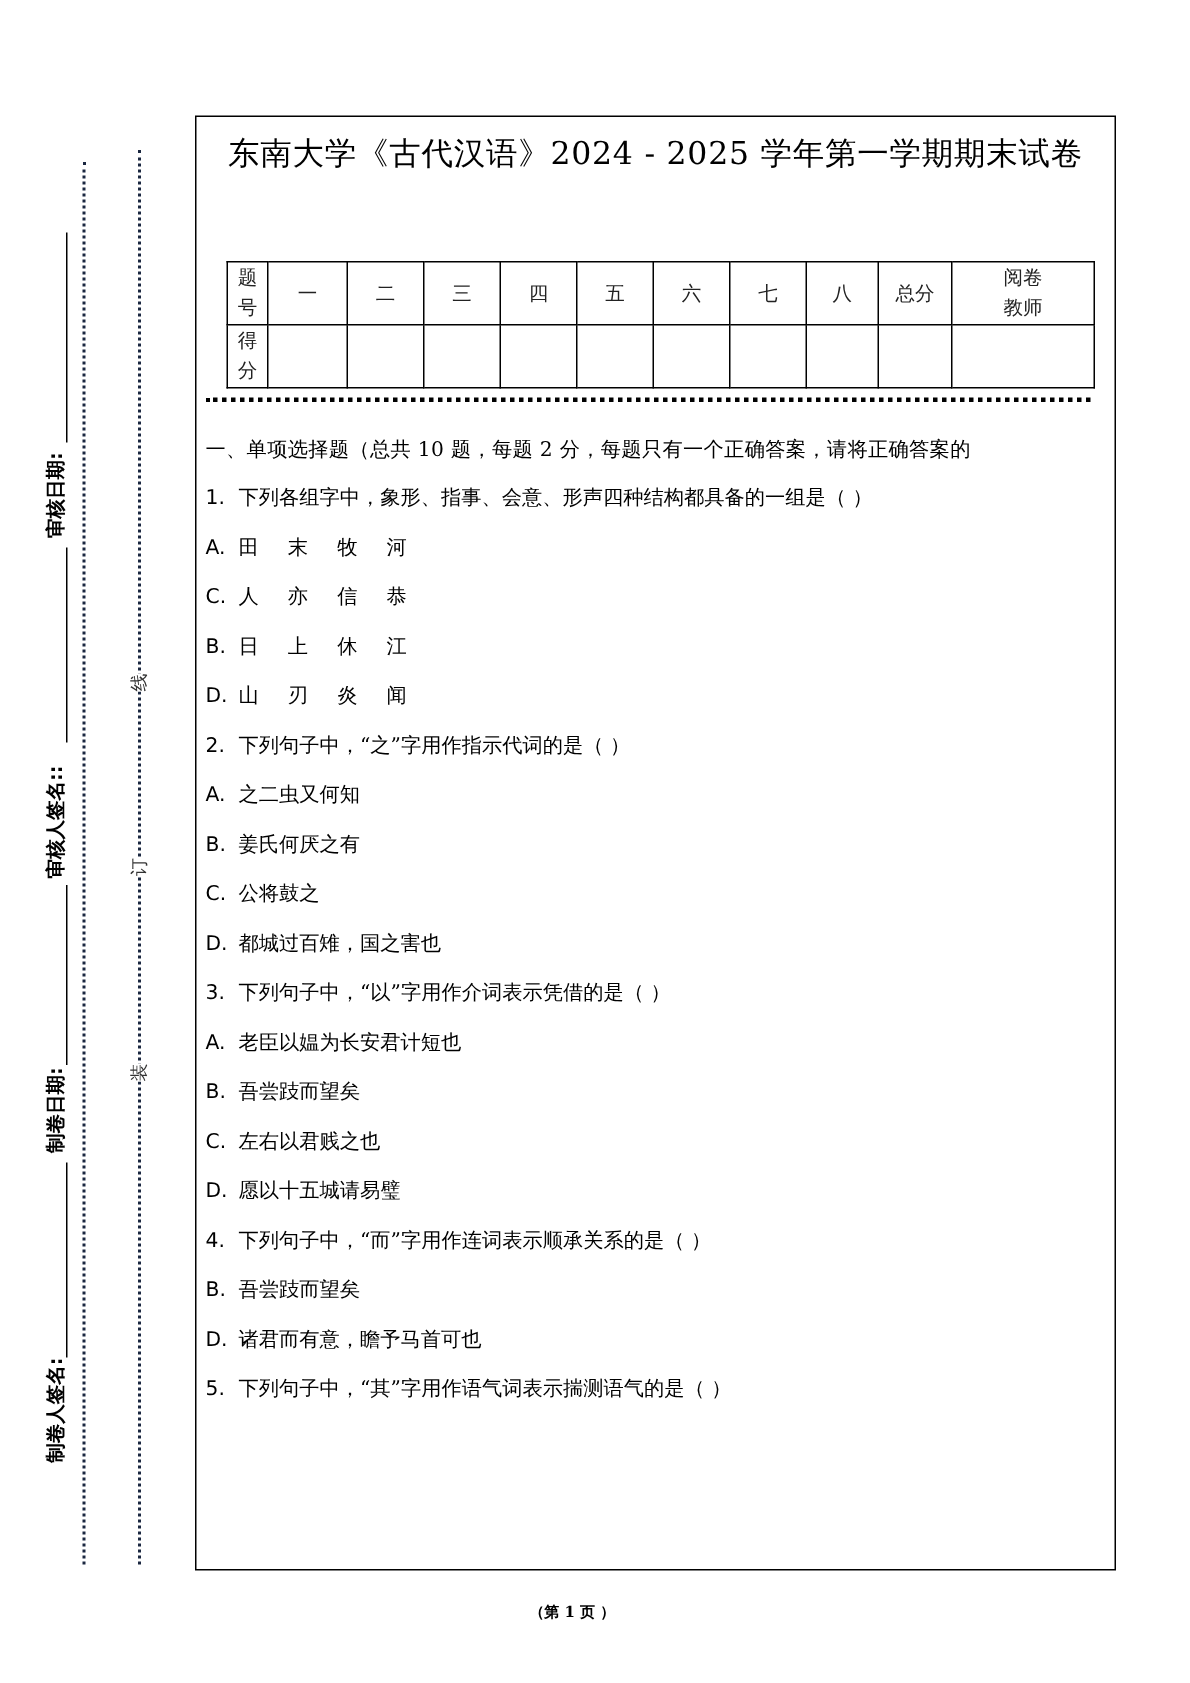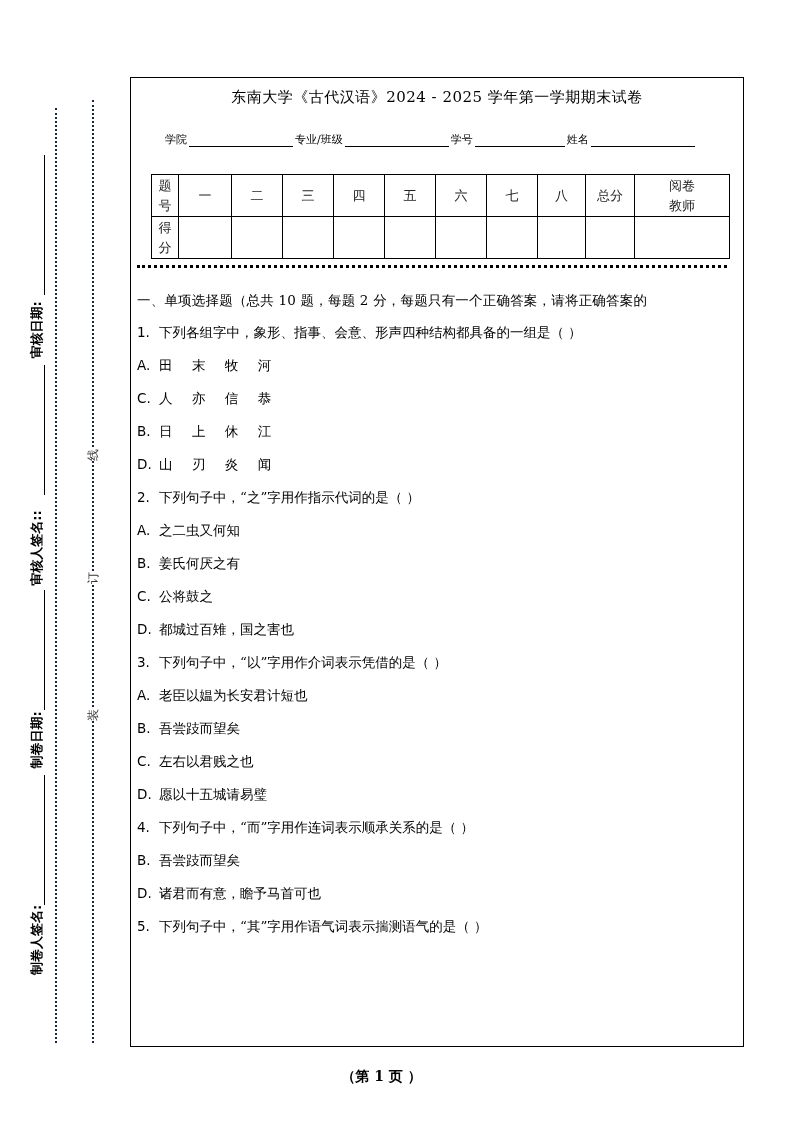--- a/index.html
+++ b/index.html
@@ -11,39 +11,39 @@
     .sig-label { position: absolute; left: 37px; width: 0; height: 0; }
     .sig-label span { position: absolute; white-space: nowrap; transform: translate(-50%, -50%) rotate(-90deg);
       font-family: "DejaVu Sans", sans-serif; font-weight: bold; font-size: 13px; letter-spacing: 0px; }
     .dot-line { position: absolute; width: 0; border-left: 2px dotted #1a2740; }
     .bind-char { position: absolute; left: 93px; width: 0; height: 0; }
     .bind-char span { position: absolute; transform: translate(-50%, -50%) rotate(-90deg); background: #fff;
       font-size: 12px; color: #333; padding: 1px 0; }
 
     
     .frame { position: absolute; left: 130px; top: 77px; width: 614px; height: 970px; border: 1.3px solid #000; box-sizing: border-box; }
-    .title { position: absolute; left: 0; right: 0; top: 10px; text-align: center; font-size: 15px; letter-spacing: 0.5px; }
+    .title { position: absolute; left: 0; right: 0; top: 10px; text-align: center; font-size: 21px; letter-spacing: 0.5px; }
     .info-row { position: absolute; left: 34px; top: 54px; font-size: 11px; display: flex; align-items: flex-end; }
     .info-row .lbl { white-space: nowrap; }
     .info-row .blank { display: inline-block; border-bottom: 1px solid #000; height: 12px; margin: 0 2px 0 2px; }
 
     table.score { position: absolute; left: 20px; top: 96px; border-collapse: collapse; font-size: 13px; }
     table.score td { border: 1px solid #000; text-align: center; vertical-align: middle; padding: 0; color: #222; }
     table.score tr { height: 42px; }
     .narrow { width: 26px; line-height: 20px; }
 
     .dot-sep { position: absolute; left: 6px; top: 187px; width: 590px; border-top: 3px dotted #000; }
 
     .content { position: absolute; left: 6px; top: 211px; width: 604px; font-size: 13.5px; }
     .section-head { line-height: 22px; margin-bottom: 10px; letter-spacing: 0.2px; }
     .line { height: 33px; line-height: 22px; white-space: nowrap; }
     .line .num { font-family: "DejaVu Sans", sans-serif; display: inline-block; width: 22px; }
     .spaced { letter-spacing: 8px; font-family: Liberation Serif, serif; }
 
-    .footer { position: absolute; left: 0; width: 763px; top: 1068px; text-align: center; font-size: 14px; font-weight: bold; }
+    .footer { position: absolute; left: 0; width: 763px; top: 1068px; text-align: center; font-size: 10px; font-weight: bold; }
   </style>
 </head>
 <body>
 
 <div>
   <div class="sig-line" style="top:155px;height:140px;"></div>
   <div class="sig-label" style="top:330px;">
       <span>审核日期:</span>
     </div>
   <div class="sig-line" style="top:365px;height:130px;"></div>
@@ -68,30 +68,20 @@
       <span>订</span>
     </div>
   <div class="bind-char" style="top:715px;">
       <span>装</span>
     </div>
 </div>
 
 <div class="frame">
   <div class="title">东南大学《古代汉语》2024 - 2025 学年第一学期期末试卷</div>
 
-  <div class="info-row">
-    <span class="lbl">学院</span>
-    <span class="blank" style="width:104px;"></span>
-    <span class="lbl">专业/班级</span>
-    <span class="blank" style="width:104px;"></span>
-    <span class="lbl">学号</span>
-    <span class="blank" style="width:90px;"></span>
-    <span class="lbl">姓名</span>
-    <span class="blank" style="width:104px;"></span>
-  </div>
 
   <table class="score">
     <tbody>
         <tr>
       <td class="narrow"><span>题</span><br><span>号</span></td>
       <td style="width:52px;">一</td>
       <td style="width:50px;">二</td>
       <td style="width:50px;">三</td>
       <td style="width:50px;">四</td>
       <td style="width:50px;">五</td>

